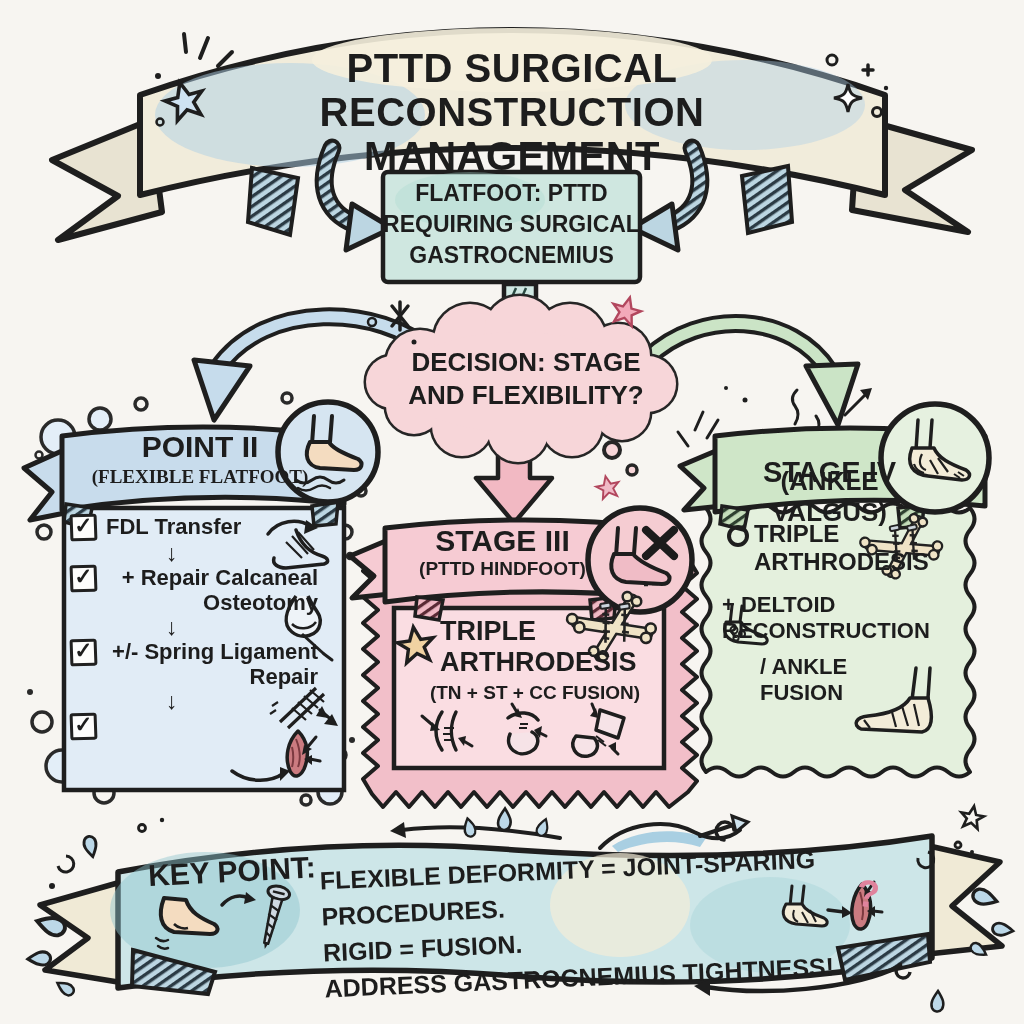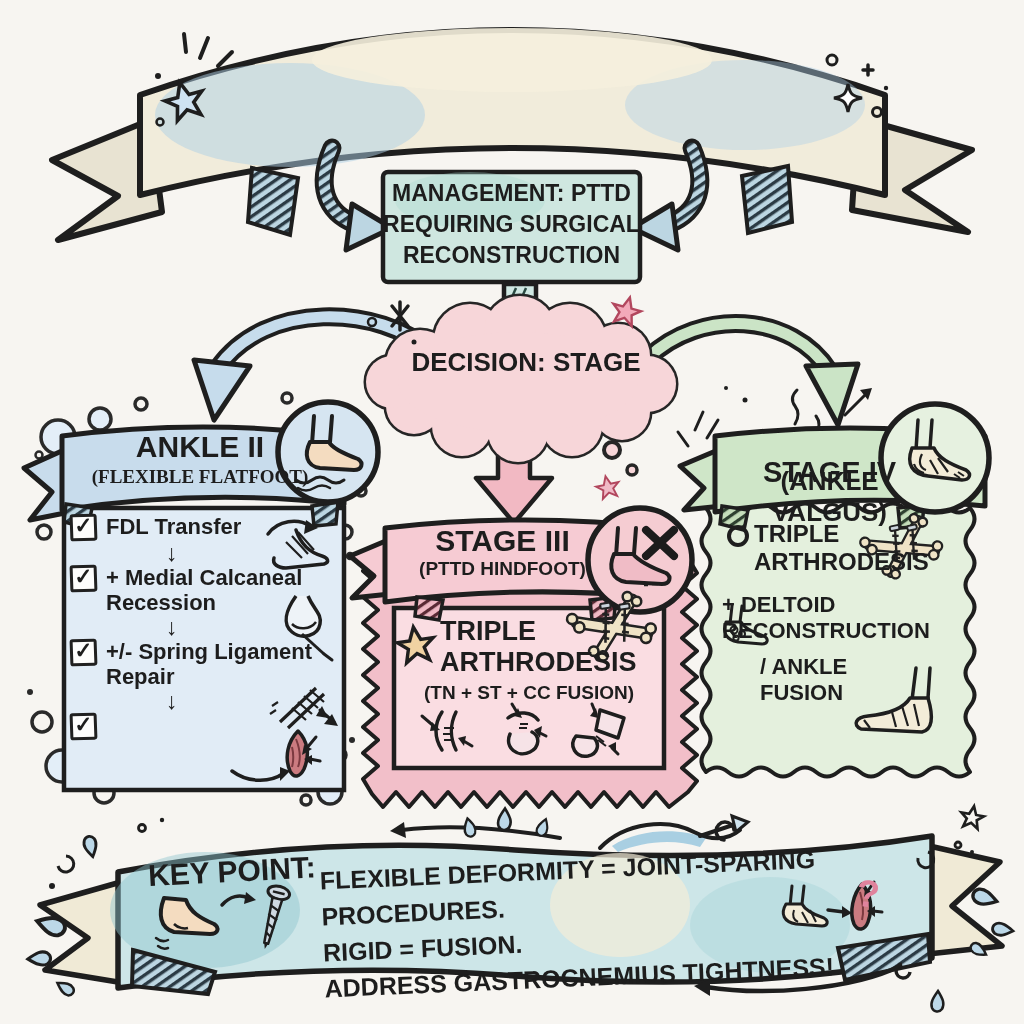--- a/index.html
+++ b/index.html
@@ -11,26 +11,26 @@
   .ctr{text-align:center;}
   .ttl-banner{left:162px;top:46px;width:700px;font-size:40px;line-height:44px;letter-spacing:.5px;}
   .diag{left:383px;top:178px;width:257px;font-size:23px;line-height:31px;}
   .cloud-txt{left:398px;top:346px;width:240px;font-size:26px;line-height:33px;margin-left:8px;}
   .s2-title{left:80px;top:430px;width:240px;font-size:30px;}
   .s2-sub{left:80px;top:466px;width:240px;font-size:19px;font-family:Liberation Serif, serif;}
   .s2-list{left:70px;top:514px;width:262px;}
   .s2row{display:flex;gap:9px;align-items:flex-start;}
   .chk{width:21px;height:21px;border:3px solid #202020;border-radius:3px;background:#fdfdfc;
        font-size:22px;line-height:18px;text-align:center;flex:0 0 auto;transform:rotate(-2deg);}
-  .s2label{font-size:22px;line-height:25px;max-width:212px;}
+  .s2label{font-size:22px;line-height:25px;max-width:212px;text-align:right;}
   .dwn{margin:1px 0 1px 96px;font-size:23px;line-height:22px;}
   .s3-title{left:395px;top:524px;width:215px;font-size:30px;}
   .s3-sub{left:395px;top:558px;width:215px;font-size:19px;}
   .s3-proc{left:440px;top:616px;width:205px;font-size:27px;line-height:31px;}
-  .s3-detail{left:424px;top:682px;width:250px;font-size:19px;}
+  .s3-detail{left:390px;top:682px;width:250px;font-size:19px;text-align:right;}
   .s4-title{left:722px;top:432px;width:215px;font-size:29px;margin-top:24px;}
   .s4-sub{left:722px;top:466px;width:215px;font-size:26px;}
   .s4-it1{left:754px;top:520px;width:178px;font-size:24px;line-height:28px;}
   .s4-it2{left:722px;top:592px;width:212px;font-size:22px;line-height:26px;}
   .s4-it3{left:760px;top:654px;width:150px;font-size:22px;line-height:26px;}
   .kp-label{left:148px;top:854px;width:195px;font-size:30px;transform:rotate(-3deg);}
   .kp-lines{left:322px;top:849px;width:618px;font-size:25px;line-height:36px;transform:rotate(-2.5deg);}
   .qmark{left:856px;top:874px;width:40px;font-size:38px;color:#e0839d;transform:rotate(8deg);z-index:6;}
 </style>
 </head>
@@ -420,43 +420,48 @@
     <use href="#drop" transform="translate(1002,930) scale(1) rotate(95)"></use>
     <use href="#drop" transform="translate(978,950) scale(0.85) rotate(120)"></use>
     <path d="M928,852 a8,8 0 1,1 -10,6" fill="none" stroke-width="3"></path>
     <circle cx="958" cy="845" r="3" fill="none"></circle>
     <circle cx="972" cy="852" r="2" fill="#1e1e1e" stroke="none"></circle>
     <use href="#star" transform="translate(972,818) scale(1.2) rotate(10)" fill="none" stroke="#1e1e1e" stroke-width="2.2"></use>
   </g>
 </g>
 </svg>
 
+<div class="txt ctr ttl-banner">
+  <div>PTTD SURGICAL RECONSTRUCTION</div>
+  <div>MANAGEMENT</div>
+</div>
 
 <div class="txt ctr diag">
-  <div>MANAGEMENT: PTTD</div>
+  <div>FLATFOOT: PTTD</div>
   <div>REQUIRING SURGICAL</div>
-  <div>RECONSTRUCTION</div>
+  <div>GASTROCNEMIUS</div>
 </div>
 
 <div class="txt ctr cloud-txt">
   <div>DECISION: STAGE</div>
-</div>
-
-<div class="txt ctr s2-title">ANKLE II</div>
+  <div>AND FLEXIBILITY?</div>
+</div>
+
+<div class="txt ctr s2-title">POINT II</div>
 <div class="txt ctr s2-sub">(FLEXIBLE FLATFOOT)</div>
 
 <div class="txt s2-list">
   <div class="s2row">
     <span class="chk"><span>✓</span></span>
     <span class="s2label">FDL Transfer</span>
   </div>
   <div class="dwn">↓</div>
   <div class="s2row">
     <span class="chk"><span>✓</span></span>
-    <span class="s2label">+ Medial Calcaneal Recession</span>
+    <span class="s2label">+ Repair Calcaneal Osteotomy</span>
   </div>
   <div class="dwn">↓</div>
   <div class="s2row">
     <span class="chk"><span>✓</span></span>
     <span class="s2label">+/- Spring Ligament Repair</span>
   </div>
   <div class="dwn">↓</div>
   <div class="s2row">
     <span class="chk"><span>✓</span></span>
   </div>

